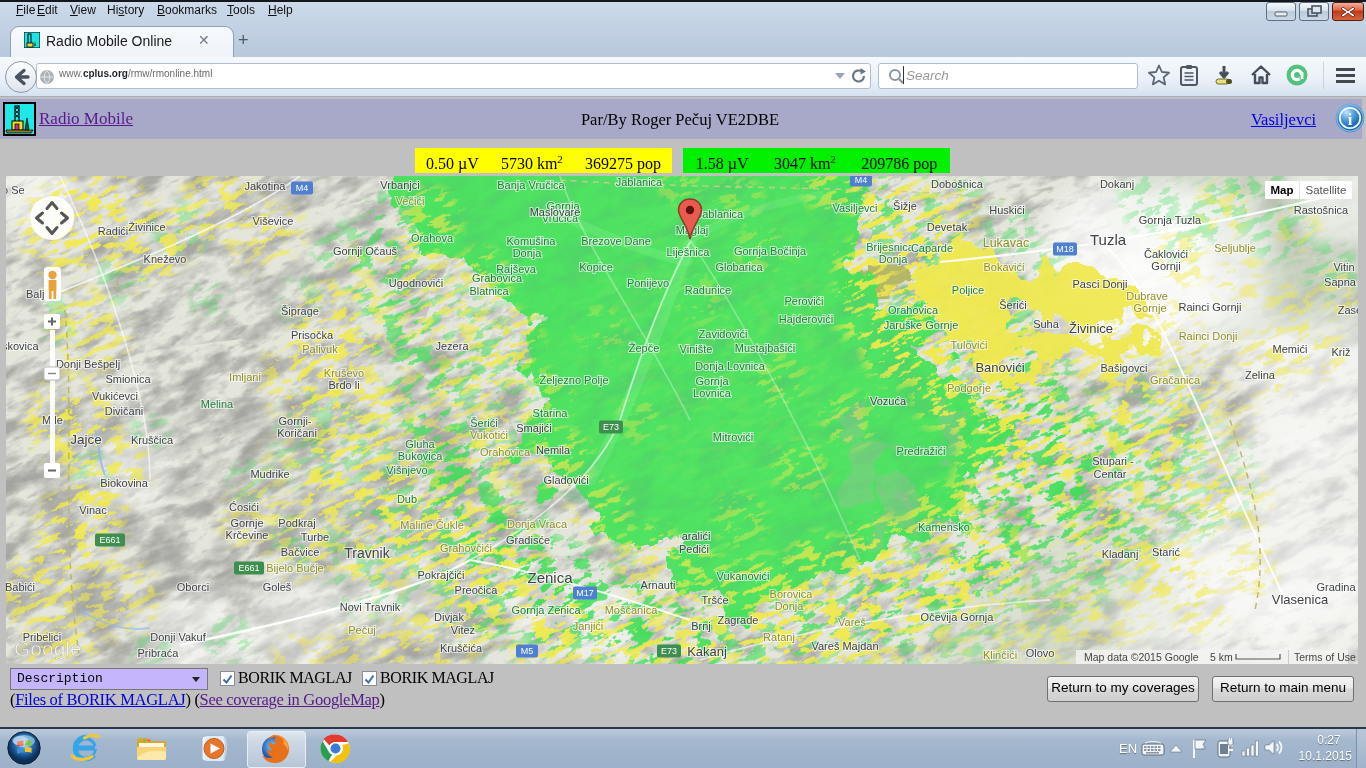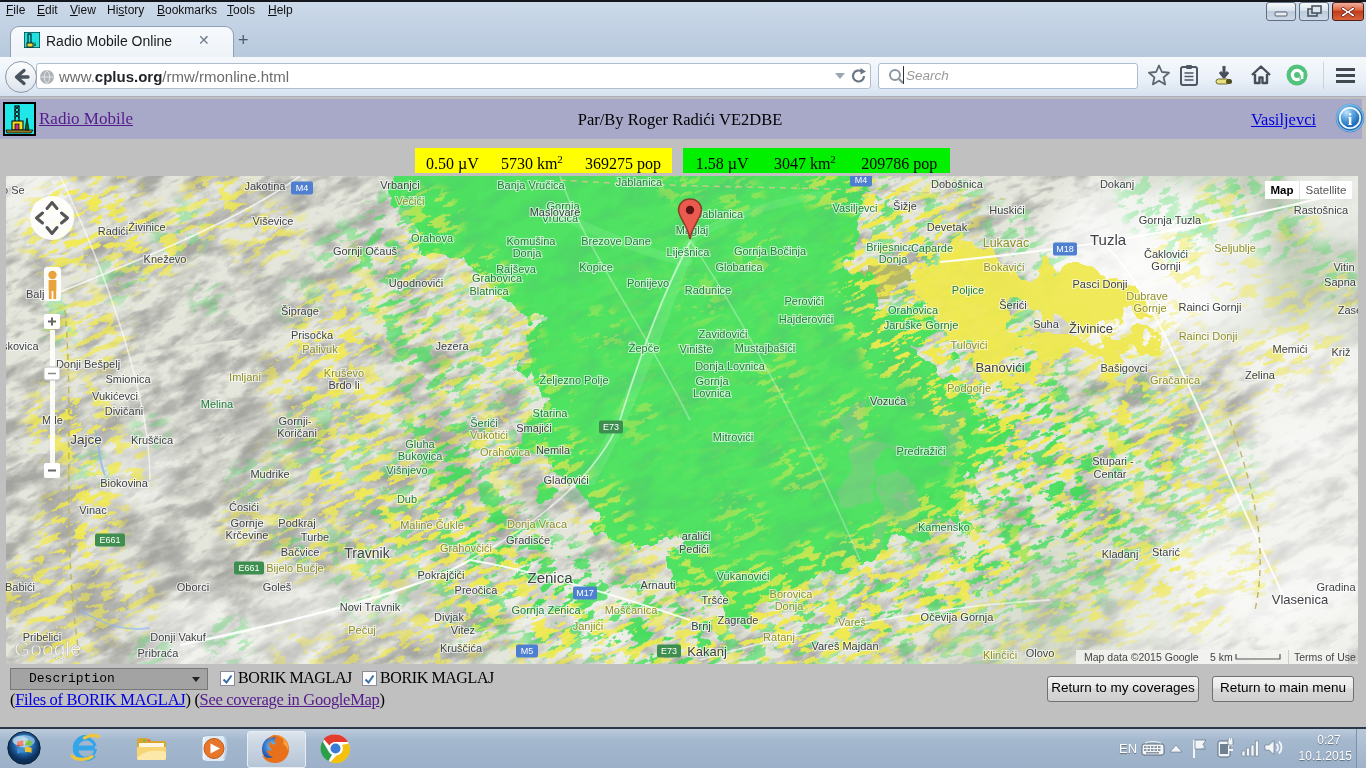--- a/index.html
+++ b/index.html
@@ -13,57 +13,57 @@
 .wbtn{position:absolute;top:0;height:17px;border:1px solid #5e6f81;border-radius:3px;background:linear-gradient(#f4f8fb,#d8e2ec 45%,#bdccdc 50%,#ccd8e5)}
 #wclose{background:linear-gradient(#f0b0a0,#e06b45 40%,#c23c1c 50%,#d8643c);border-color:#4e2014}
 
 #tab{left:10px;top:26px;width:222px;height:31px;background:linear-gradient(#f7fafd,#eef3f9);border:1px solid #8fa0b4;border-bottom:none;border-radius:9px 9px 0 0}
 #tabtitle{left:46px;top:33px;font-size:14px;color:#1b1b1b}
 #tabclose{left:198px;top:32px;font-size:14px;color:#6e7a88}
 
 #navbar{left:0;top:57px;width:1366px;height:40px;background:linear-gradient(#f5f9fc,#ebf1f8 55%,#dde7f3 85%,#d5e1ef);border-bottom:1px solid #a9b0bb;box-sizing:border-box}
 #urlbar{left:36px;top:63px;width:833px;height:24px;background:#fff;border:1px solid #b0bdcc;border-radius:3px}
 #backbtn{left:5px;top:61px;width:30px;height:30px;border-radius:50%;background:linear-gradient(#fdfefe,#dde4ec);border:1px solid #8b99ab}
-#urltext{left:59px;top:68px;font-size:15px;color:#6b6b6b}
+#urltext{left:59px;top:68px;font-size:10px;color:#6b6b6b}
 #urltext b{color:#1f2328;font-weight:bold}
 #searchbox{left:878px;top:63px;width:258px;height:24px;background:#fff;border:1px solid #a9bed3;border-radius:3px}
 #searchph{left:906px;top:68px;font-size:13.5px;color:#999;font-style:italic}
 .navico{position:absolute;top:64px}
 
 #pagegray{left:0;top:97px;width:1366px;height:630px;background:#c0c0c0}
 #band{left:0;top:99px;width:1362px;height:40px;background:#a8a8c8}
 #rmicon{left:3px;top:102px;width:29px;height:30px;background:#20e8e8;border:2px solid #000}
 #rmlink{left:39px;top:109px;font-family:"Liberation Serif",serif;font-size:17px;color:#551a8b;text-decoration:underline}
 #parby{left:480px;top:110px;width:400px;text-align:center;font-family:"Liberation Serif",serif;font-size:16.5px;color:#000}
 #inflink{left:1251px;top:110px;font-family:"Liberation Serif",serif;font-size:16.5px;color:#0000e0;text-decoration:underline}
 .legend{position:absolute;top:148px;height:25px;font-family:"Liberation Serif",serif;font-size:16px;color:#000;display:flex;align-items:flex-end;justify-content:space-around}
 #leg1{left:415px;width:257px;background:#ffff00}
 #leg2{left:683px;width:267px;background:#00f000}
 sup{font-size:11px}
 
-#selbox{left:10px;top:668px;width:198px;height:22px;background:#a3a3a3;border:1px solid #777;font-family:"Liberation Mono",monospace;font-size:13px;color:#000;line-height:20px;padding-left:18px;box-sizing:border-box}
+#selbox{left:10px;top:668px;width:198px;height:22px;background:#c4b5fd;border:1px solid #777;font-family:"Liberation Mono",monospace;font-size:13px;color:#000;line-height:20px;padding-left:6px;box-sizing:border-box}
 #selarrow{left:192px;top:677px;width:0;height:0;border-left:4.5px solid transparent;border-right:4.5px solid transparent;border-top:5px solid #222}
 .cb{position:absolute;top:671px;width:13px;height:13px;background:#fff;border:1px solid #8b8b9c}
 .cblab{position:absolute;top:669px;font-family:"Liberation Serif",serif;font-size:16px;letter-spacing:-0.4px;color:#000}
 .pbtn{position:absolute;top:676px;height:24px;border:1px solid #707070;border-radius:3px;background:linear-gradient(#f4f4f4,#e8e8e8 45%,#d8d8d8 50%,#cfcfcf);font-size:13.5px;color:#000;text-align:center;line-height:22px}
 #links{left:10px;top:690px;font-family:"Liberation Serif",serif;font-size:16.5px;letter-spacing:-0.3px;color:#000}
 #links a.b{color:#0000e0;text-decoration:underline}
 #links a.p{color:#551a8b;text-decoration:underline}
 
 #taskline{left:0;top:727px;width:1366px;height:2px;background:#283848}
 #taskbar{left:0;top:729px;width:1366px;height:39px;background:linear-gradient(#bccadc,#a3b7cd 30%,#9cb1c9)}
 #ffbox{left:247px;top:731px;width:57px;height:35px;background:linear-gradient(rgba(255,255,255,.55),rgba(255,255,255,.25));border:1px solid #e8eef5;border-radius:3px}
 .traytxt{position:absolute;color:#fff;font-size:12px;text-shadow:0 1px 1px rgba(0,0,0,.4)}
 #showdesk{left:1356px;top:729px;width:10px;height:39px;background:linear-gradient(#b9c7d8,#9fb3ca);border-left:1px solid #7d92a9}
 </style></head>
 <body>
 <div class="abs" id="topline"></div>
 <div class="abs" id="chrometop"></div>
 <div class="abs" id="menubar">
- <span style="position:absolute;left:6px"><u>F</u>ile</span>
+ <span style="position:absolute;left:16px"><u>F</u>ile</span>
  <span style="position:absolute;left:37px"><u>E</u>dit</span>
  <span style="position:absolute;left:70px"><u>V</u>iew</span>
  <span style="position:absolute;left:107px">Hi<u>s</u>tory</span>
  <span style="position:absolute;left:157px"><u>B</u>ookmarks</span>
  <span style="position:absolute;left:227px"><u>T</u>ools</span>
  <span style="position:absolute;left:268px"><u>H</u>elp</span>
 </div>
 <div class="abs" id="winbtns">
  <div class="wbtn" style="left:0;width:28px"><svg width="28" height="17">
         <rect x="8" y="9" width="12" height="4" rx="1" fill="#e9edf2" stroke="#55606e"></rect>
@@ -143,21 +143,21 @@
 <div class="abs" id="band"></div>
 <div class="abs" id="rmicon"><svg width="29" height="30">
       <rect x="10" y="2" width="4" height="16" fill="none" stroke="#000" stroke-width="1.2"></rect>
       <path d="M10 2 l4 4 m-4 0 l4 -4 m-4 4 l4 4 m-4 0 l4 -4 m-4 4 l4 4 m-4 0 l4 -4" stroke="#000" stroke-width="0.8"></path>
       <rect x="7" y="17" width="11" height="9" fill="#f0e020" stroke="#000"></rect>
       <rect x="10" y="20" width="4" height="6" fill="#c03090" stroke="#000" stroke-width="0.7"></rect>
       <path d="M1 26 h27 l-2 3 H2 Z" fill="#8a7a28" stroke="#000" stroke-width="0.7"></path>
       <path d="M22 14 l2 12 h-4 z" fill="#1e5c1e" stroke="#000" stroke-width="0.7"></path>
     </svg></div>
 <div class="abs" id="rmlink">Radio Mobile</div>
-<div class="abs" id="parby">Par/By Roger Radići VE2DBE</div>
+<div class="abs" id="parby">Par/By Roger Pečuj VE2DBE</div>
 <div class="abs" id="inflink">Vasiljevci</div>
 <svg class="abs" style="left:1335px;top:103px" width="30" height="30">
     <defs>
       <radialGradient id="ig" cx="38%" cy="30%">
         <stop offset="0%" stop-color="#c2e6fa"></stop>
         <stop offset="45%" stop-color="#5fa8e2"></stop>
         <stop offset="100%" stop-color="#1e6cba"></stop>
       </radialGradient>
     </defs>
     <circle cx="15" cy="15" r="14.2" fill="url(#ig)"></circle>

